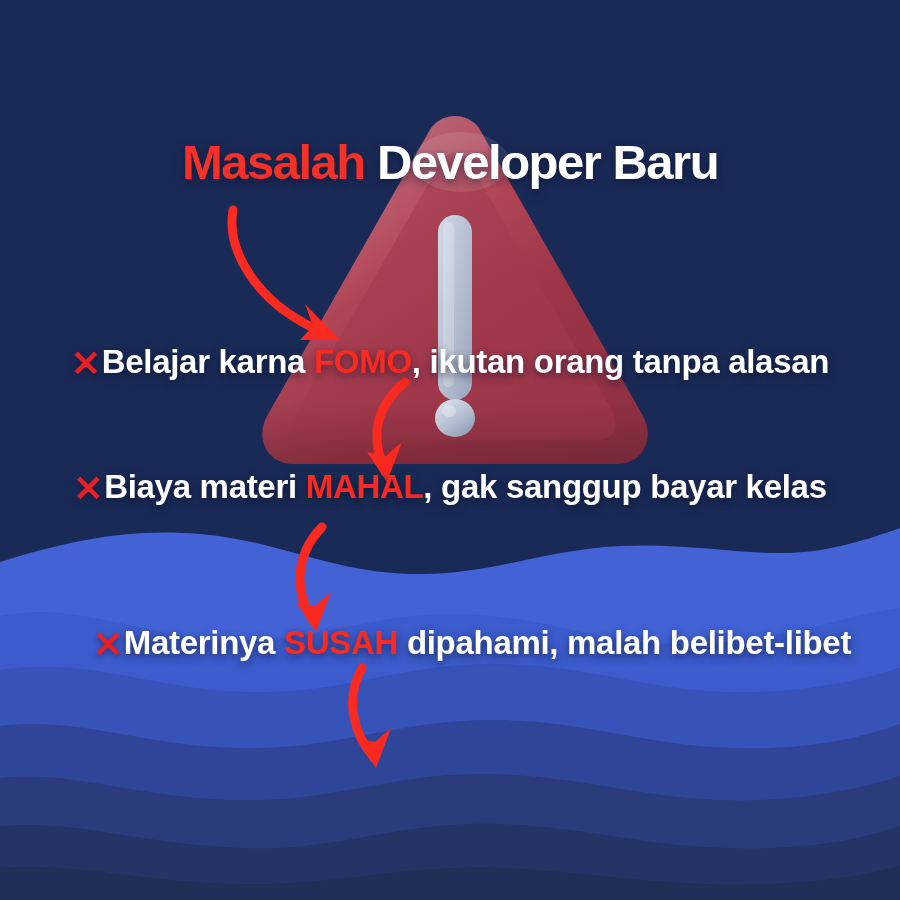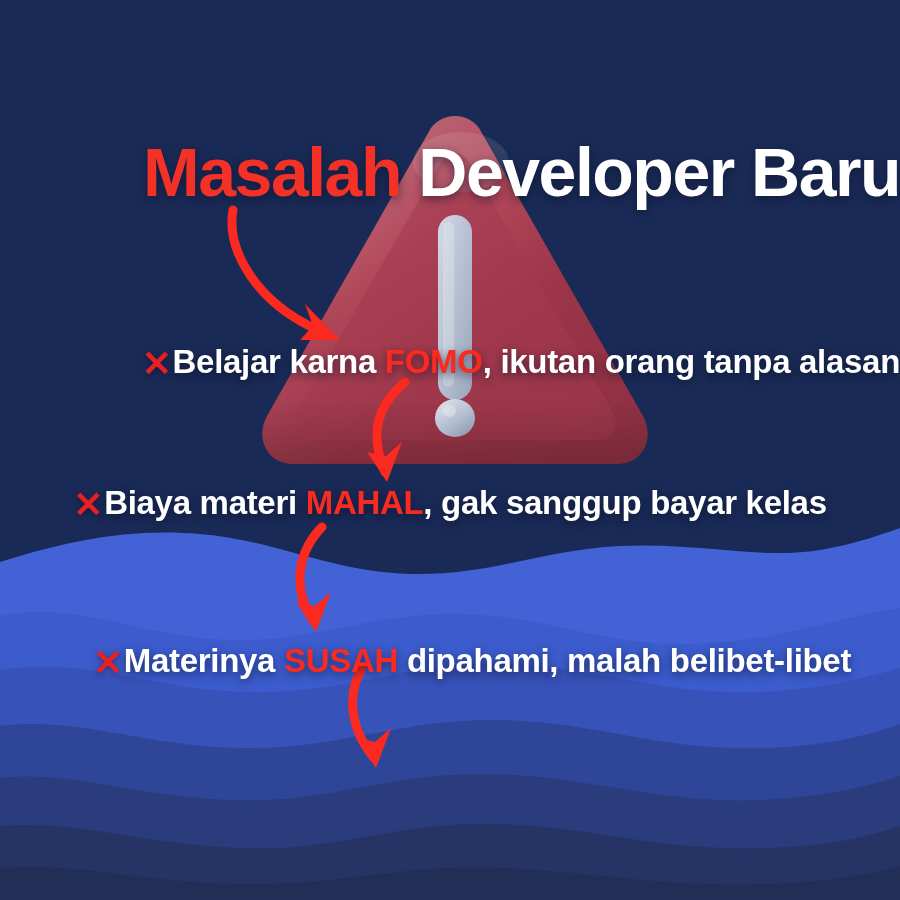--- a/index.html
+++ b/index.html
@@ -52,22 +52,22 @@
     pointer-events: none;
   }
 
   
   .title {
     position: absolute;
     left: 0;
     right: 0;
     top: 138px;
     z-index: 5;
-    text-align: right;
-    font-size: 68px;
+    text-align: center;
+    font-size: 49px;
     font-weight: 700;
     letter-spacing: -1.5px;
     line-height: 1;
     white-space: nowrap;
     text-shadow: 0 3px 10px rgba(10,16,40,0.55);
   }
   .title .t-red { color: #f43127; }
   .title .t-white { color: #ffffff; }
 
   
@@ -77,23 +77,23 @@
     right: 0;
     z-index: 5;
     text-align: center;
     white-space: nowrap;
     font-size: 33px;
     font-weight: 700;
     color: #ffffff;
     letter-spacing: -0.3px;
     text-shadow: 0 3px 9px rgba(10,16,40,0.6);
   }
-  .line-1 { top: 343px; text-align: right; }
-  .line-2 { top: 484px; }
-  .line-3 { top: 642px; padding-left: 44px; }
+  .line-1 { top: 343px; }
+  .line-2 { top: 468px; }
+  .line-3 { top: 624px; padding-left: 44px; }
   .line-4 { top: 765px; }
 
   .xmark {
     display: inline-block;
     color: #e81f23;
     font-size: 36px;
     font-weight: 700;
     line-height: 1;
     vertical-align: -3px;
     margin-right: 1px;

